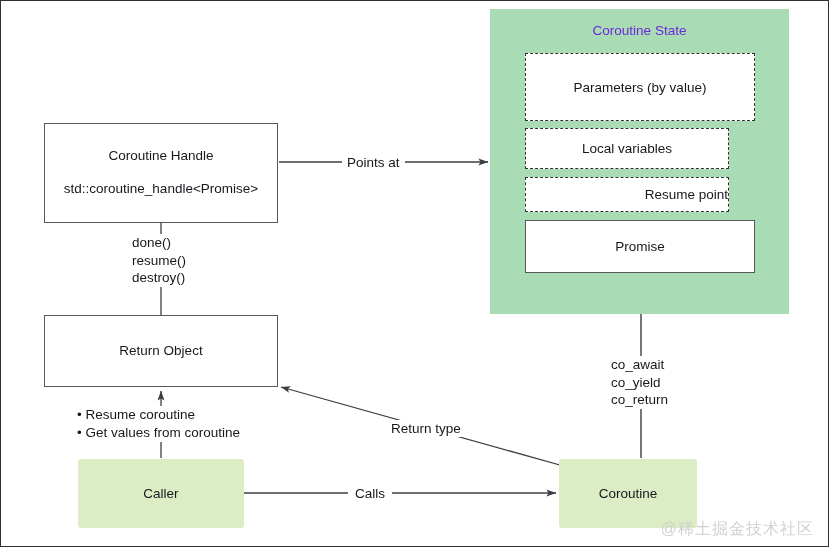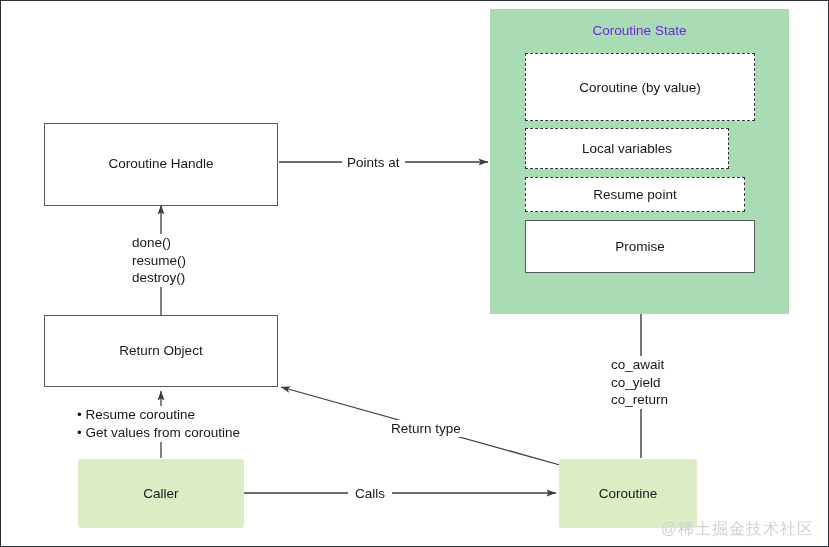--- a/index.html
+++ b/index.html
@@ -160,37 +160,38 @@
     <line x1="566" y1="466" x2="280" y2="386" stroke="#3a3e43" stroke-width="1.25" marker-end="url(#arrow)"></line>
 
     <line x1="243" y1="492" x2="555" y2="492" stroke="#3a3e43" stroke-width="1.3" marker-end="url(#arrow)"></line>
   </svg>
 
   <div class="node state-panel" style="left:489px; top:8px; width:299px; height:305px;">
     <div class="state-title">Coroutine State</div>
   </div>
 
   <div class="inner-box dashed" style="left:524px; top:52px; width:230px; height:68px;">
-    <span>Coroutine (by value)</span>
+    <span>Parameters (by value)</span>
   </div>
 
   <div class="inner-box dashed" style="left:524px; top:127px; width:204px; height:41px;">
     <span>Local variables</span>
   </div>
 
-  <div class="inner-box dashed" style="left:524px; top:176px; width:220px; height:35px;">
+  <div class="inner-box dashed" style="left:524px; top:176px; width:204px; height:35px;justify-content:flex-end;">
     <span>Resume point</span>
   </div>
 
   <div class="inner-box solid" style="left:524px; top:219px; width:230px; height:53px;">
     <span>Promise</span>
   </div>
 
-  <div class="plain-box" style="left:43px; top:122px; width:234px; height:83px;">
+  <div class="plain-box" style="left:43px; top:122px; width:234px; height:100px;">
     <div class="box-title">Coroutine Handle</div>
+    <div class="box-sub">std::coroutine_handle&lt;Promise&gt;</div>
   </div>
 
   <div class="plain-box" style="left:43px; top:314px; width:234px; height:72px;">
     <div class="box-title">Return Object</div>
   </div>
 
   <div class="pill" style="left:77px; top:458px; width:166px; height:69px;">
     <span>Caller</span>
   </div>
 

